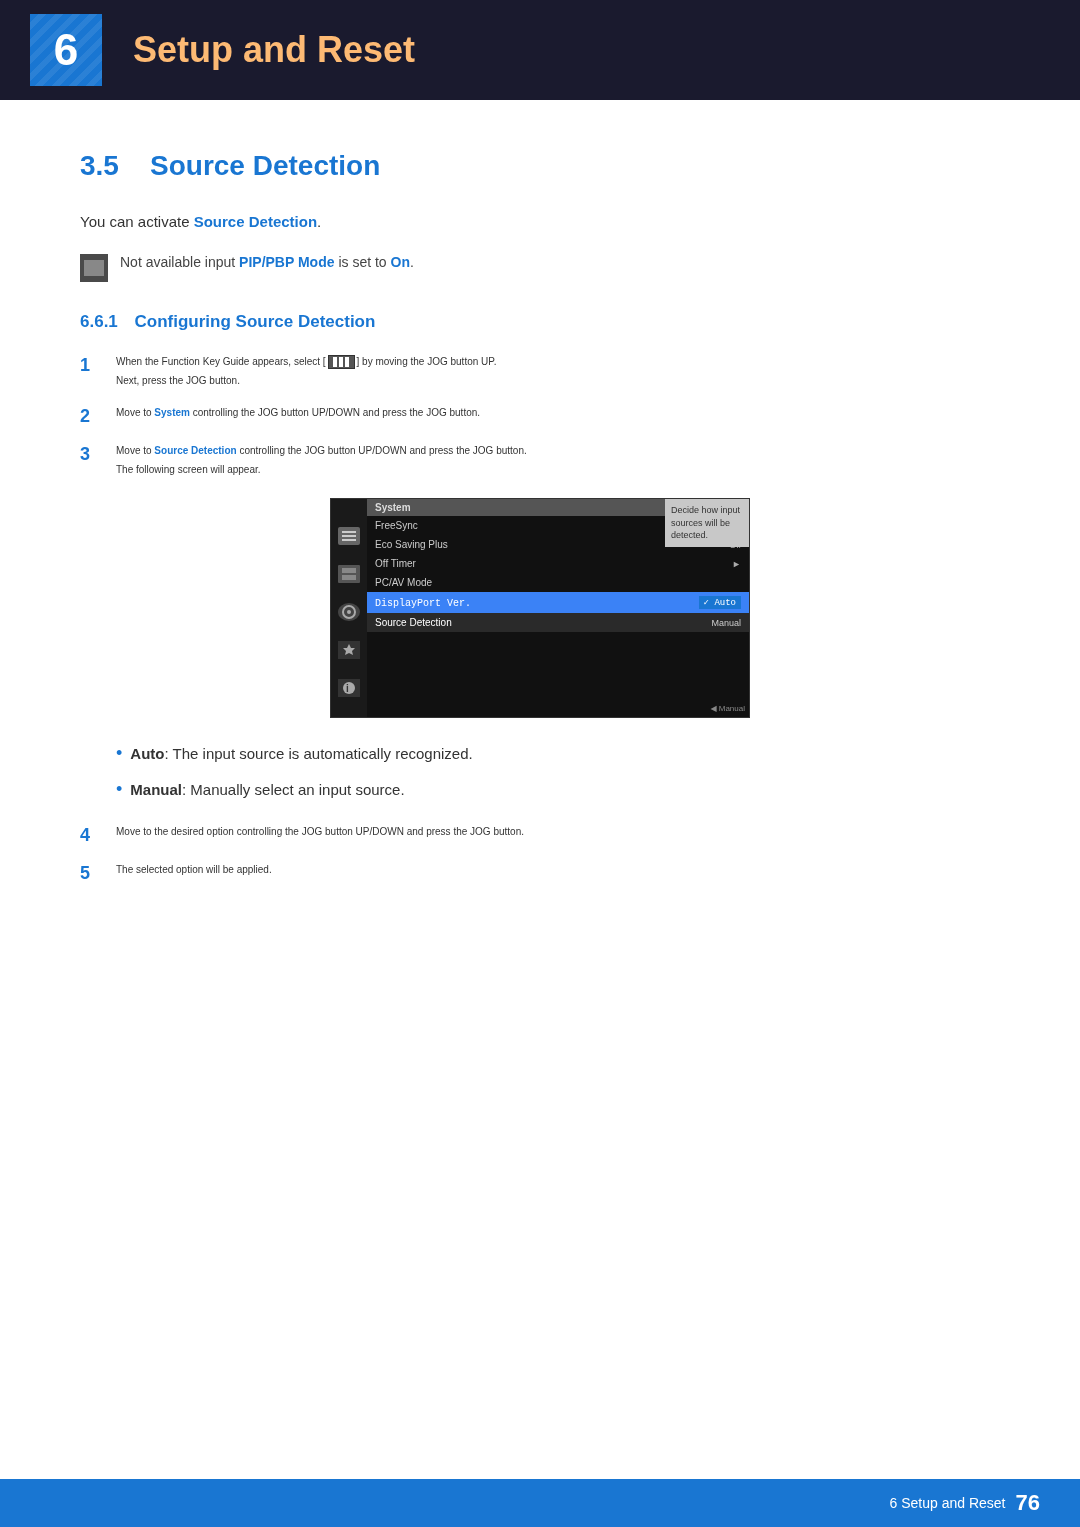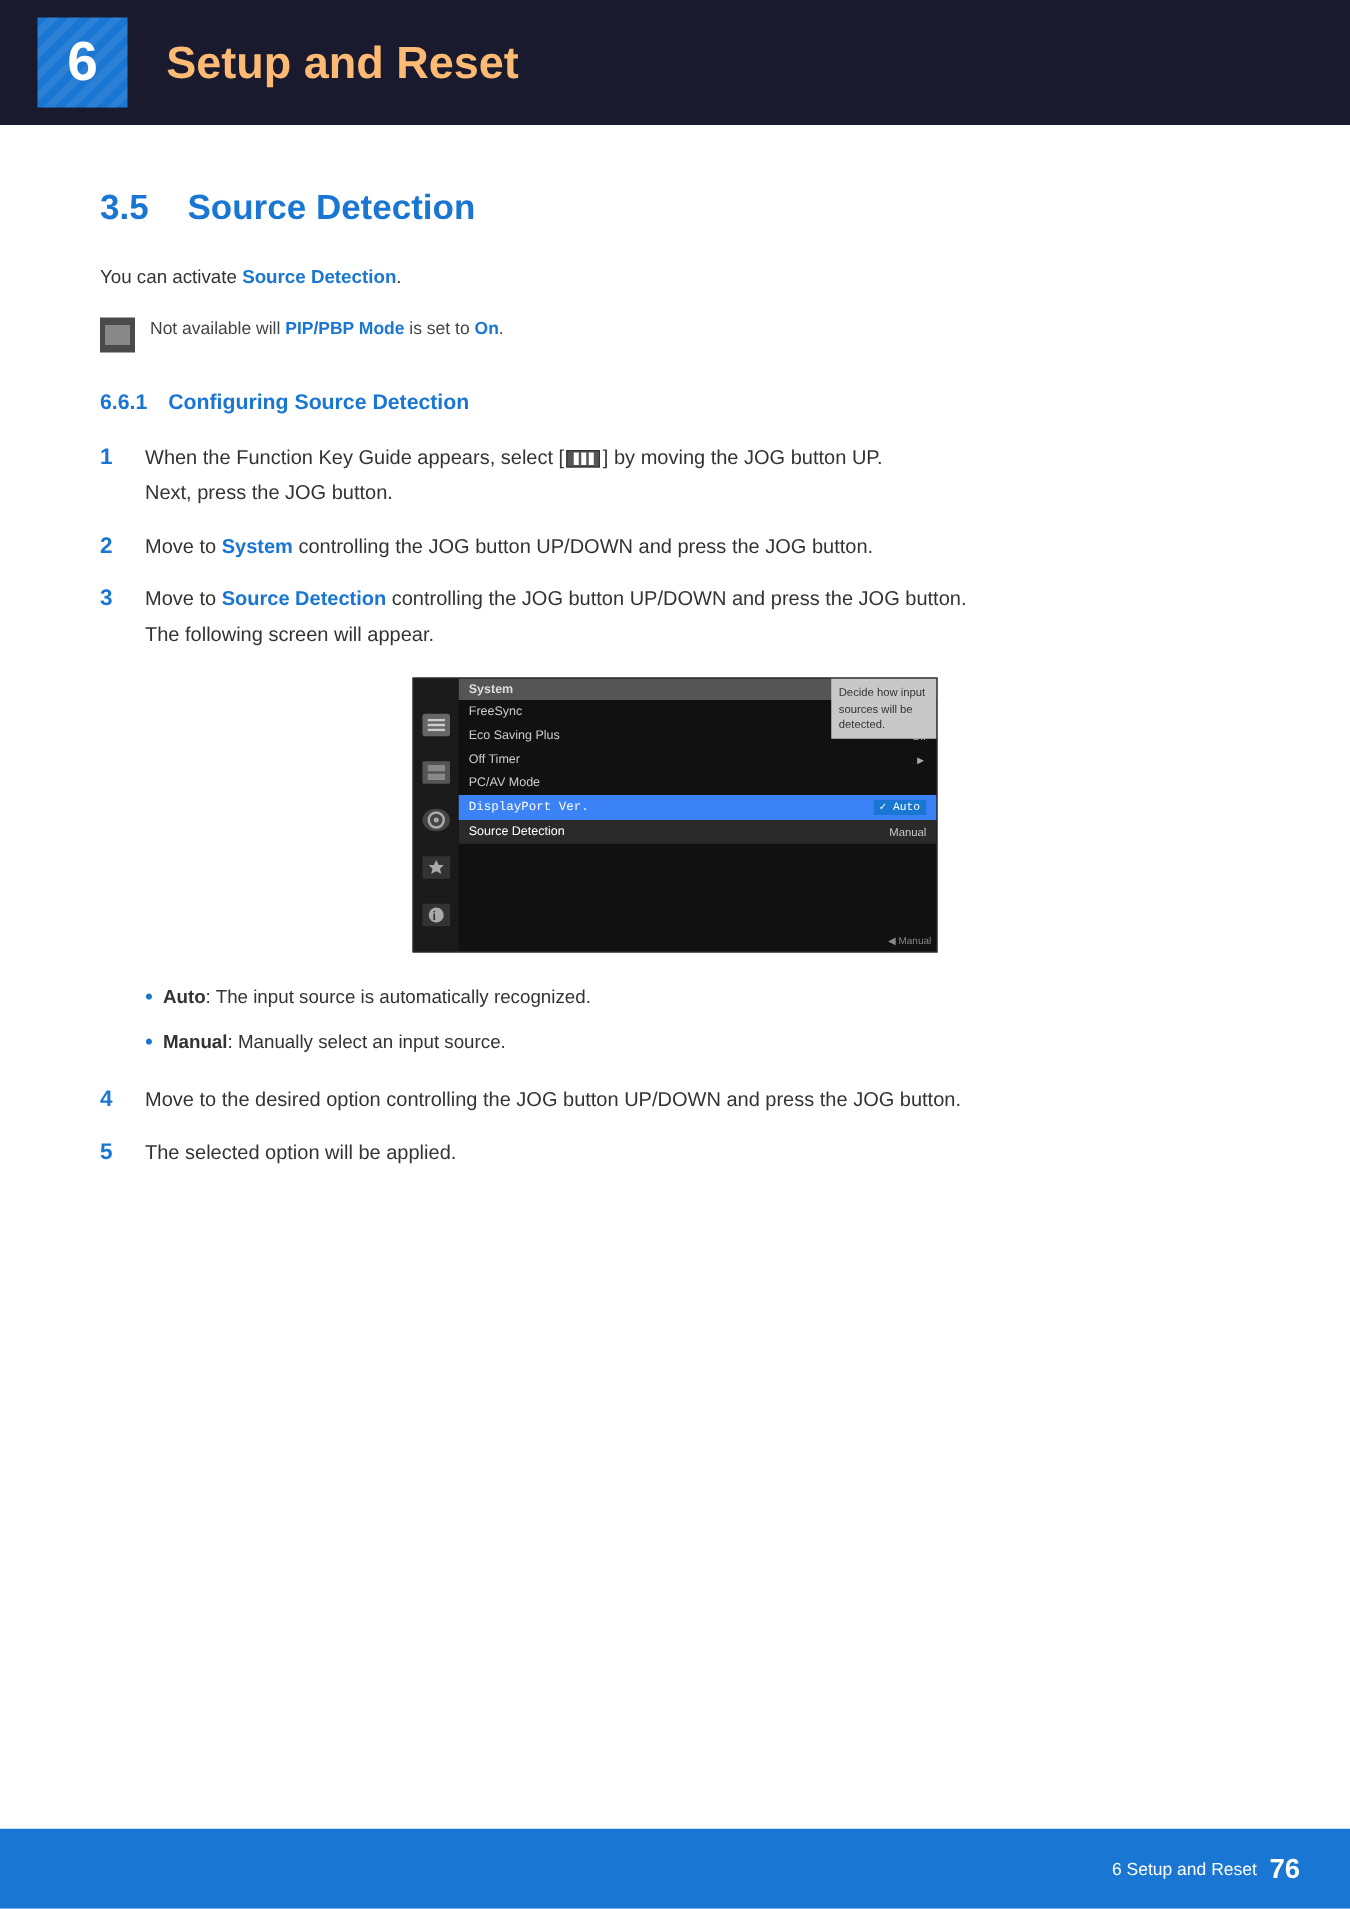--- a/index.html
+++ b/index.html
@@ -146,21 +146,21 @@
       gap: 0;
     }
     .step-number {
       font-size: 18px;
       color: #1976d2;
       font-weight: bold;
       min-width: 36px;
       padding-top: 1px;
     }
     .step-content {
-      font-size: 16px;
+      font-size: 10px;
       color: #333;
       line-height: 1.65;
       flex: 1;
     }
     .step-content .step-line2 {
       display: block;
       margin-top: 2px;
     }
 
     
@@ -297,21 +297,21 @@
       margin-top: -2px;
       flex-shrink: 0;
     }
 
     
     .footer {
       position: absolute;
       bottom: 0;
       left: 0;
       right: 0;
-      height: 64px;
+      height: 48px;
       background: #1976d2;
       display: flex;
       align-items: center;
       justify-content: flex-end;
       padding-right: 40px;
       gap: 10px;
     }
     .footer-text {
       color: #ffffff;
       font-size: 14px;
@@ -349,21 +349,21 @@
 
   <p class="intro-text">
     <span>You can activate </span><span class="highlight-blue">Source Detection</span><span>.</span>
   </p>
 
   <div class="note-box">
     <div class="note-icon">
       <div class="note-icon-inner"></div>
     </div>
     <span class="note-text">
-      <span>Not available will </span><span class="highlight-blue">PIP/PBP Mode</span><span> is set to </span><span class="highlight-blue">On</span><span>.</span>
+      <span>Not available input </span><span class="highlight-blue">PIP/PBP Mode</span><span> is set to </span><span class="highlight-blue">On</span><span>.</span>
     </span>
   </div>
 
   <div class="subsection-heading">
     <span class="subsection-number">6.6.1</span>
     <span>Configuring Source Detection</span>
   </div>
 
   <div class="steps-container">
 

